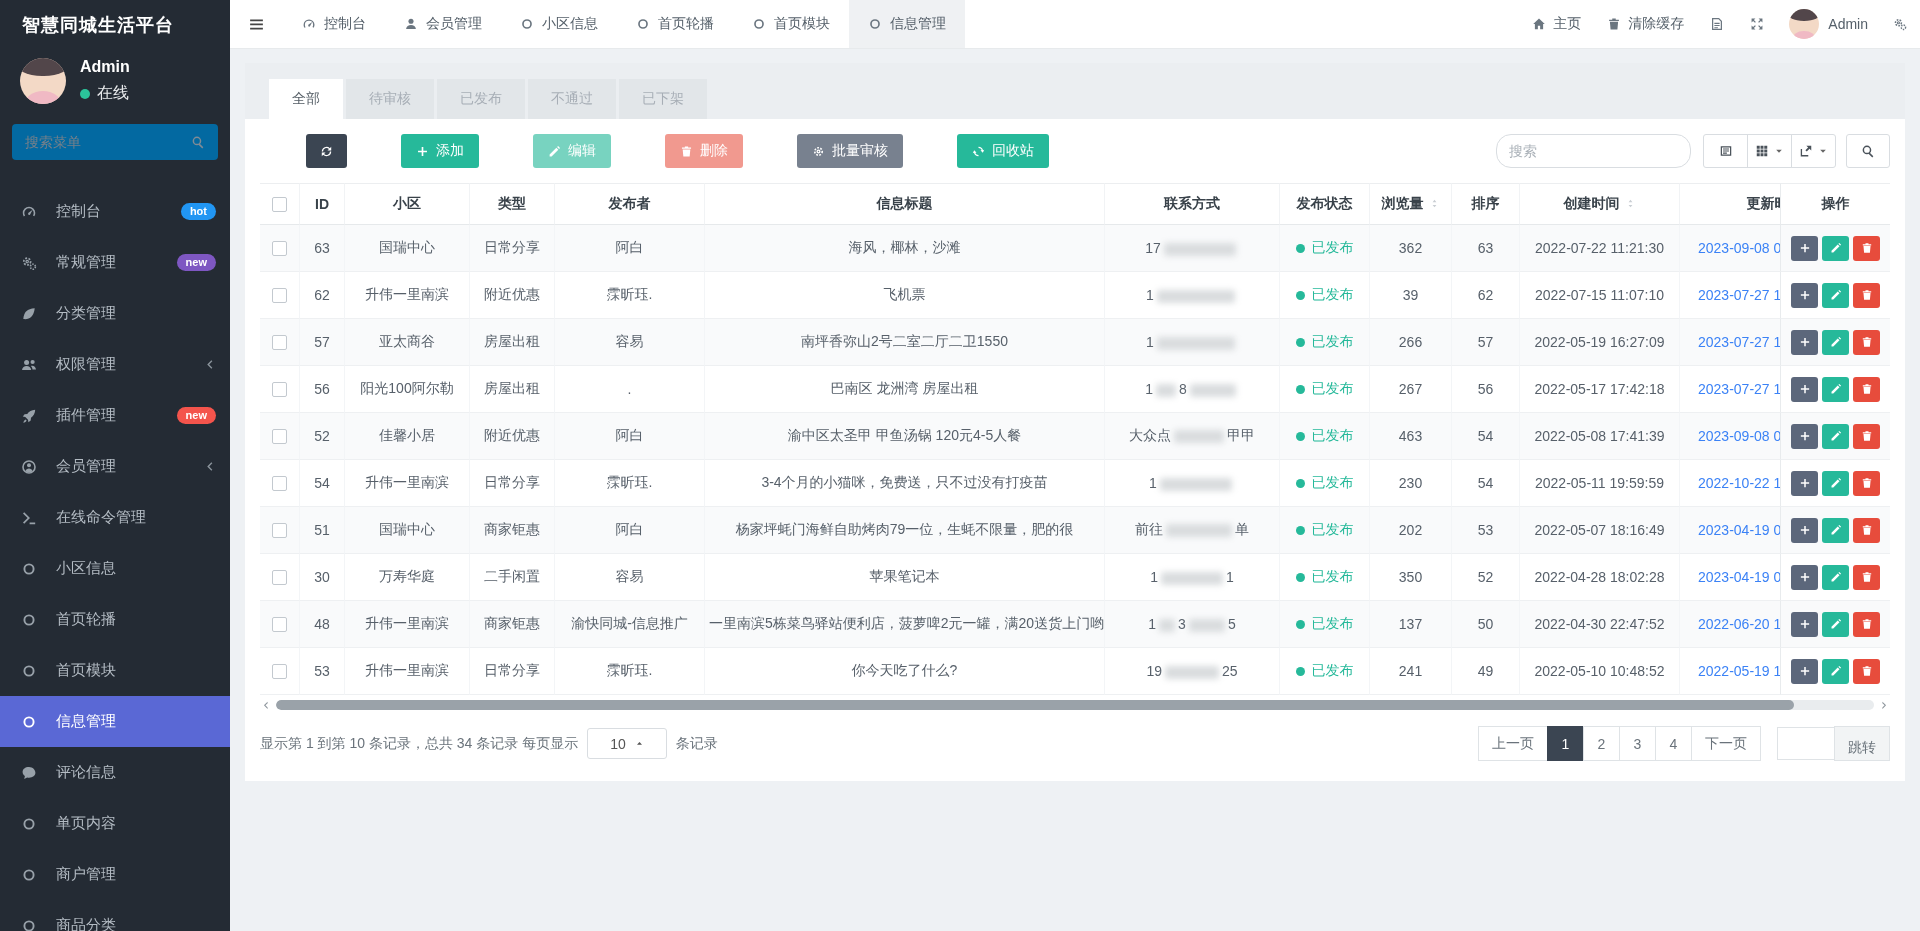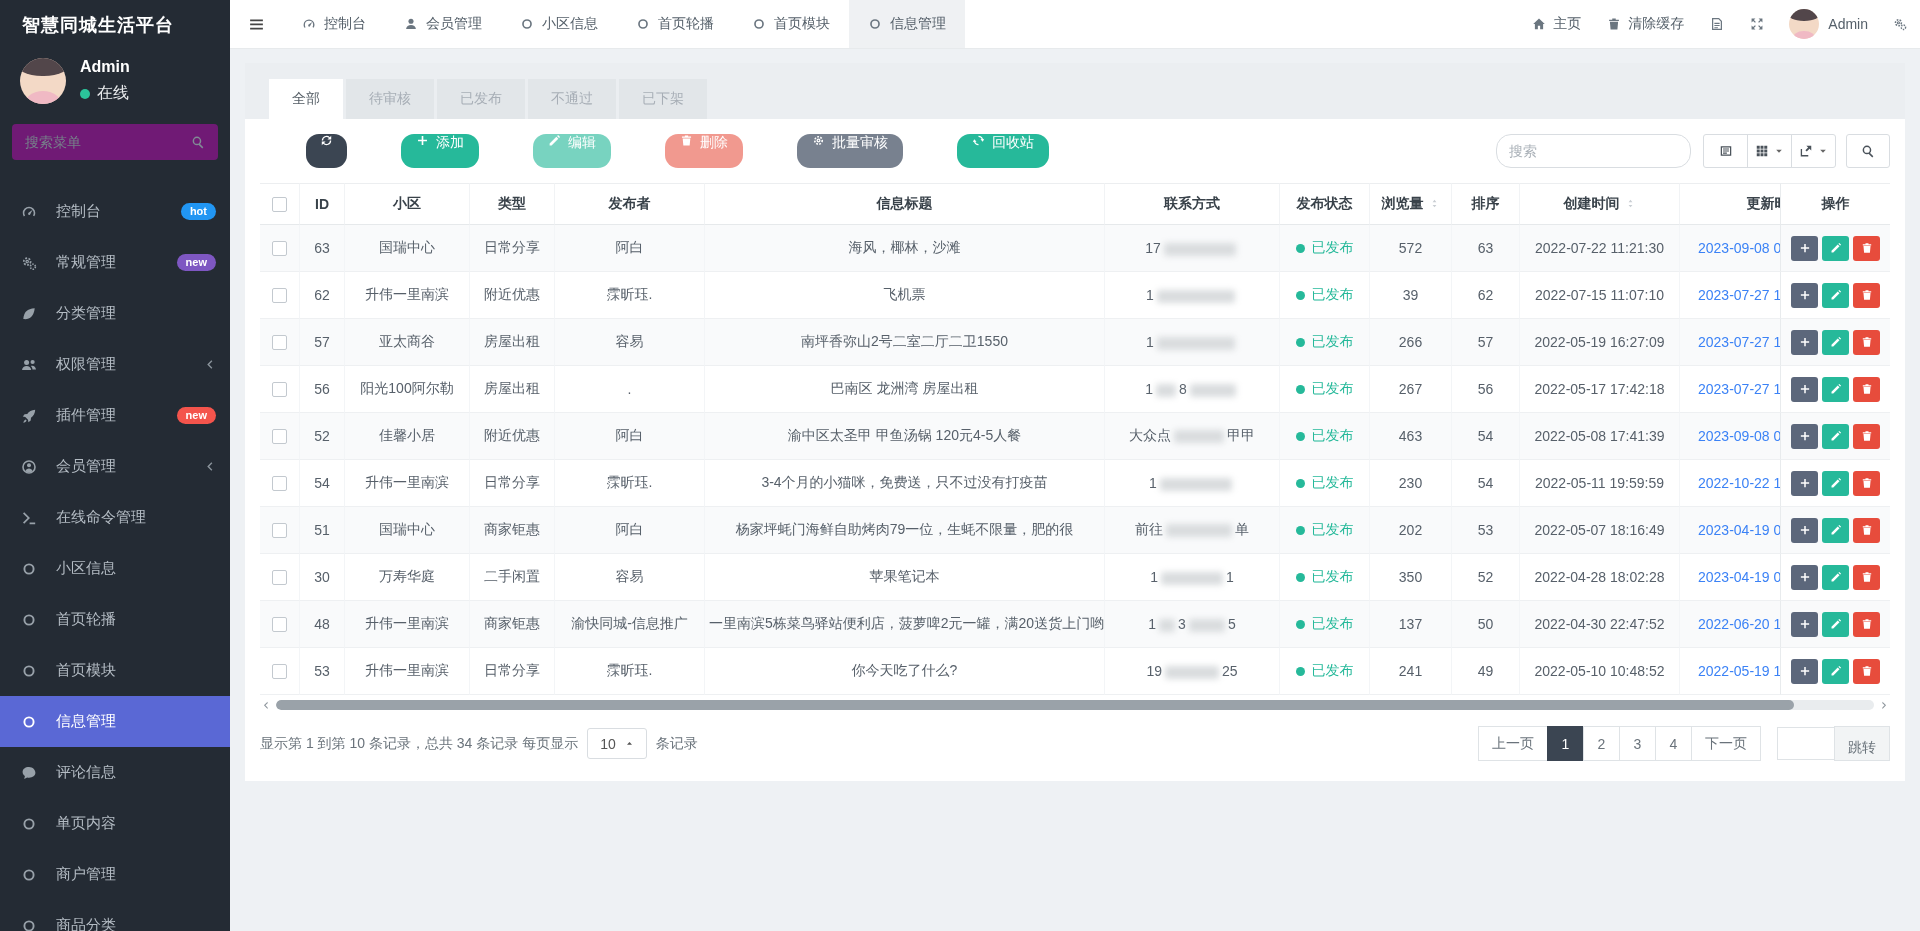--- a/index.html
+++ b/index.html
@@ -11,21 +11,21 @@
   .sidebar { width:230px; flex-shrink:0; background:#242b34; color:#b4bcc4; display:flex; flex-direction:column; }
   .brand { height:50px; display:flex; align-items:center; padding-left:22px; color:#fff; font-size:18px; font-weight:bold; letter-spacing:1px; }
   .user-panel { display:flex; align-items:center; padding:8px 20px 14px; }
   .avatar { width:46px; height:46px; border-radius:50%; background:#f3d9c6; position:relative; overflow:hidden; flex-shrink:0; }
   .avatar::before { content:""; position:absolute; left:-10%; right:-10%; top:-22%; height:62%; background:#52464a; border-radius:50%; }
   .avatar::after { content:""; position:absolute; left:10%; right:10%; bottom:-30%; height:58%; background:#f0b9c4; border-radius:50%; }
   .user-meta { margin-left:14px; }
   .user-name { color:#fff; font-weight:bold; font-size:16px; }
   .user-status { margin-top:7px; font-size:16px; color:#e9ebed; display:flex; align-items:center; gap:7px; }
   .dot { width:10px; height:10px; border-radius:50%; background:#2bc49a; }
-  .side-search { margin:6px 12px 0; background:#701a75; border-radius:4px; height:36px; display:flex; align-items:center; padding:0 13px; }
+  .side-search { margin:6px 12px 0; background:#0369a1; border-radius:4px; height:36px; display:flex; align-items:center; padding:0 13px; }
   .side-search input { background:transparent; border:0; outline:0; color:#cfd6dc; font-size:14px; flex:1; min-width:0; }
   .side-search input::placeholder { color:#76808a; }
   .ss-icon { color:#818b95; font-size:14px; display:flex; }
   .menu { flex:1; overflow:hidden; padding-top:26px; }
   .menu-item { height:51px; display:flex; align-items:center; padding:0 14px 0 21px; font-size:15px; color:#b4bcc4; cursor:pointer; }
   .menu-item .mi-icon { width:20px; margin-right:15px; color:#98a1a9; display:flex; font-size:16px; }
   .menu-item.active { background:#5a68d5; color:#fff; }
   .menu-item.active .mi-icon { color:#fff; }
   .badge { margin-left:auto; font-size:11px; font-weight:bold; color:#fff; border-radius:10px; padding:3px 9px; line-height:1; }
   .chev { margin-left:auto; color:#8b949c; font-size:13px; display:flex; }
@@ -47,21 +47,21 @@
   
   .content { flex:1; padding:15px; min-width:0; }
   .panel { background:#fff; }
   .tab-strip { background:#ebeef1; display:flex; align-items:flex-end; padding:16px 0 0 24px; height:56px; }
   .tab { height:40px; min-width:64px; padding:0 23px; display:flex; align-items:center; justify-content:center; font-size:14px; color:#a7aeb6; background:#e2e6e9; margin-right:3px; cursor:pointer; }
   .tab.active { background:#fff; color:#555e66; }
   .panel-body { padding:15px 15px 20px; }
 
   .toolbar { display:flex; align-items:center; }
   .tb-left { display:flex; align-items:center; }
-  .btn { height:34px; border:0; border-radius:13px; color:#fff; font-size:14px; display:inline-flex; align-items:flex-start; gap:7px; padding:0 15px; margin-right:8px; cursor:pointer; font-family:inherit;margin-left:46px; }
+  .btn { height:34px; border:0; border-radius:3px; color:#fff; font-size:14px; display:inline-flex; align-items:center; gap:7px; padding:0 15px; margin-right:8px; cursor:pointer; font-family:inherit;margin-left:46px; }
   .btn .bi { display:flex; font-size:13px; }
   .btn-dark { background:#3b4552; padding:0 14px; }
   .btn-green { background:#26b99a; }
   .btn-red { background:#ea5b4b; }
   .btn-gray { background:#78818f; }
   .btn.dis { opacity:.62; cursor:default; }
   .toolbar-right { margin-left:auto; display:flex; align-items:center; }
   .search-box { width:195px; height:34px; border:1px solid #d9dde1; border-radius:15px; padding:0 12px; font-size:14px; color:#555; outline:0; font-family:inherit; }
   .search-box::placeholder { color:#aab1b8; }
   .btn-group { display:flex; margin-left:12px; }
@@ -94,21 +94,21 @@
 
   
   .hscroll { display:flex; align-items:center; margin-top:3px; height:14px; }
   .hs-arrow { color:#8d959c; font-size:15px; line-height:1; padding:0 3px; cursor:pointer; font-family:"DejaVu Sans",sans-serif; }
   .hs-track { flex:1; height:10px; background:#e9ecee; border-radius:5px; margin:0 4px; overflow:hidden; }
   .hs-thumb { width:95%; height:10px; background:#9aa2a9; border-radius:5px; cursor:grab; }
 
   
   .footer-row { display:flex; align-items:center; margin-top:14px; font-size:14px; color:#6a737b; }
   .page-info { display:flex; align-items:center; }
-  .psize { display:inline-flex; align-items:center; gap:9px; border:1px solid #d9dde1; border-radius:3px; height:31px; padding:0 12px; margin:0 9px; color:#555; cursor:pointer; background:#fff; }
+  .psize { display:inline-flex; align-items:center; gap:9px; border:1px solid #d9dde1; border-radius:3px; height:31px; padding:0 22px; margin:0 9px; color:#555; cursor:pointer; background:#fff; }
   .psize .pcaret { display:flex; font-size:9px; color:#555; }
   .pager { margin-left:auto; display:flex; align-items:center; }
   .page-btn { min-width:37px; height:35px; border:1px solid #dfe3e6; background:#fff; color:#6a737b; display:inline-flex; align-items:center; justify-content:center; font-size:14px; margin-left:-1px; padding:0 13px; cursor:pointer; font-family:inherit; }
   .page-btn.active { background:#3b4552; border-color:#3b4552; color:#fff; }
   .jump-input { width:58px; height:33px; border:1px solid #dfe3e6; margin-left:16px; outline:0; padding:0 8px; font-size:14px; }
   .jump-btn { height:35px; border:1px solid #dfe3e6; background:#f2f4f5; color:#6a737b; padding:12px 13px; margin-left:-1px; cursor:pointer; font-size:14px; font-family:inherit; }
 
   svg { width:1em; height:1em; fill:currentColor; display:block; }
 </style>
 </head>
@@ -552,21 +552,21 @@
               <tbody id="tbody">
                   <tr>
                     <td><span class="cb"></span></td>
                     <td>63</td>
                     <td>国瑞中心</td>
                     <td>日常分享</td>
                     <td>阿白</td>
                     <td>海风，椰林，沙滩</td>
                     <td><span>17</span><span class="blur" style="width:72px"></span></td>
                     <td><span class="st-dot"></span><span class="st-text">已发布</span></td>
-                    <td>572</td>
+                    <td>362</td>
                     <td>63</td>
                     <td>2022-07-22 11:21:30</td>
                     <td class="upd">2023-09-08 0</td>
                     <td class="sticky"><button class="abtn a-detail">
                         <span class="ai">
                           <svg viewBox="0 0 16 16" aria-hidden="true">
                             <path d="M7 2.5h2V7h4.5v2H9v4.5H7V9H2.5V7H7z"></path>
                           </svg>
                         </span>
                       </button><button class="abtn a-edit">

